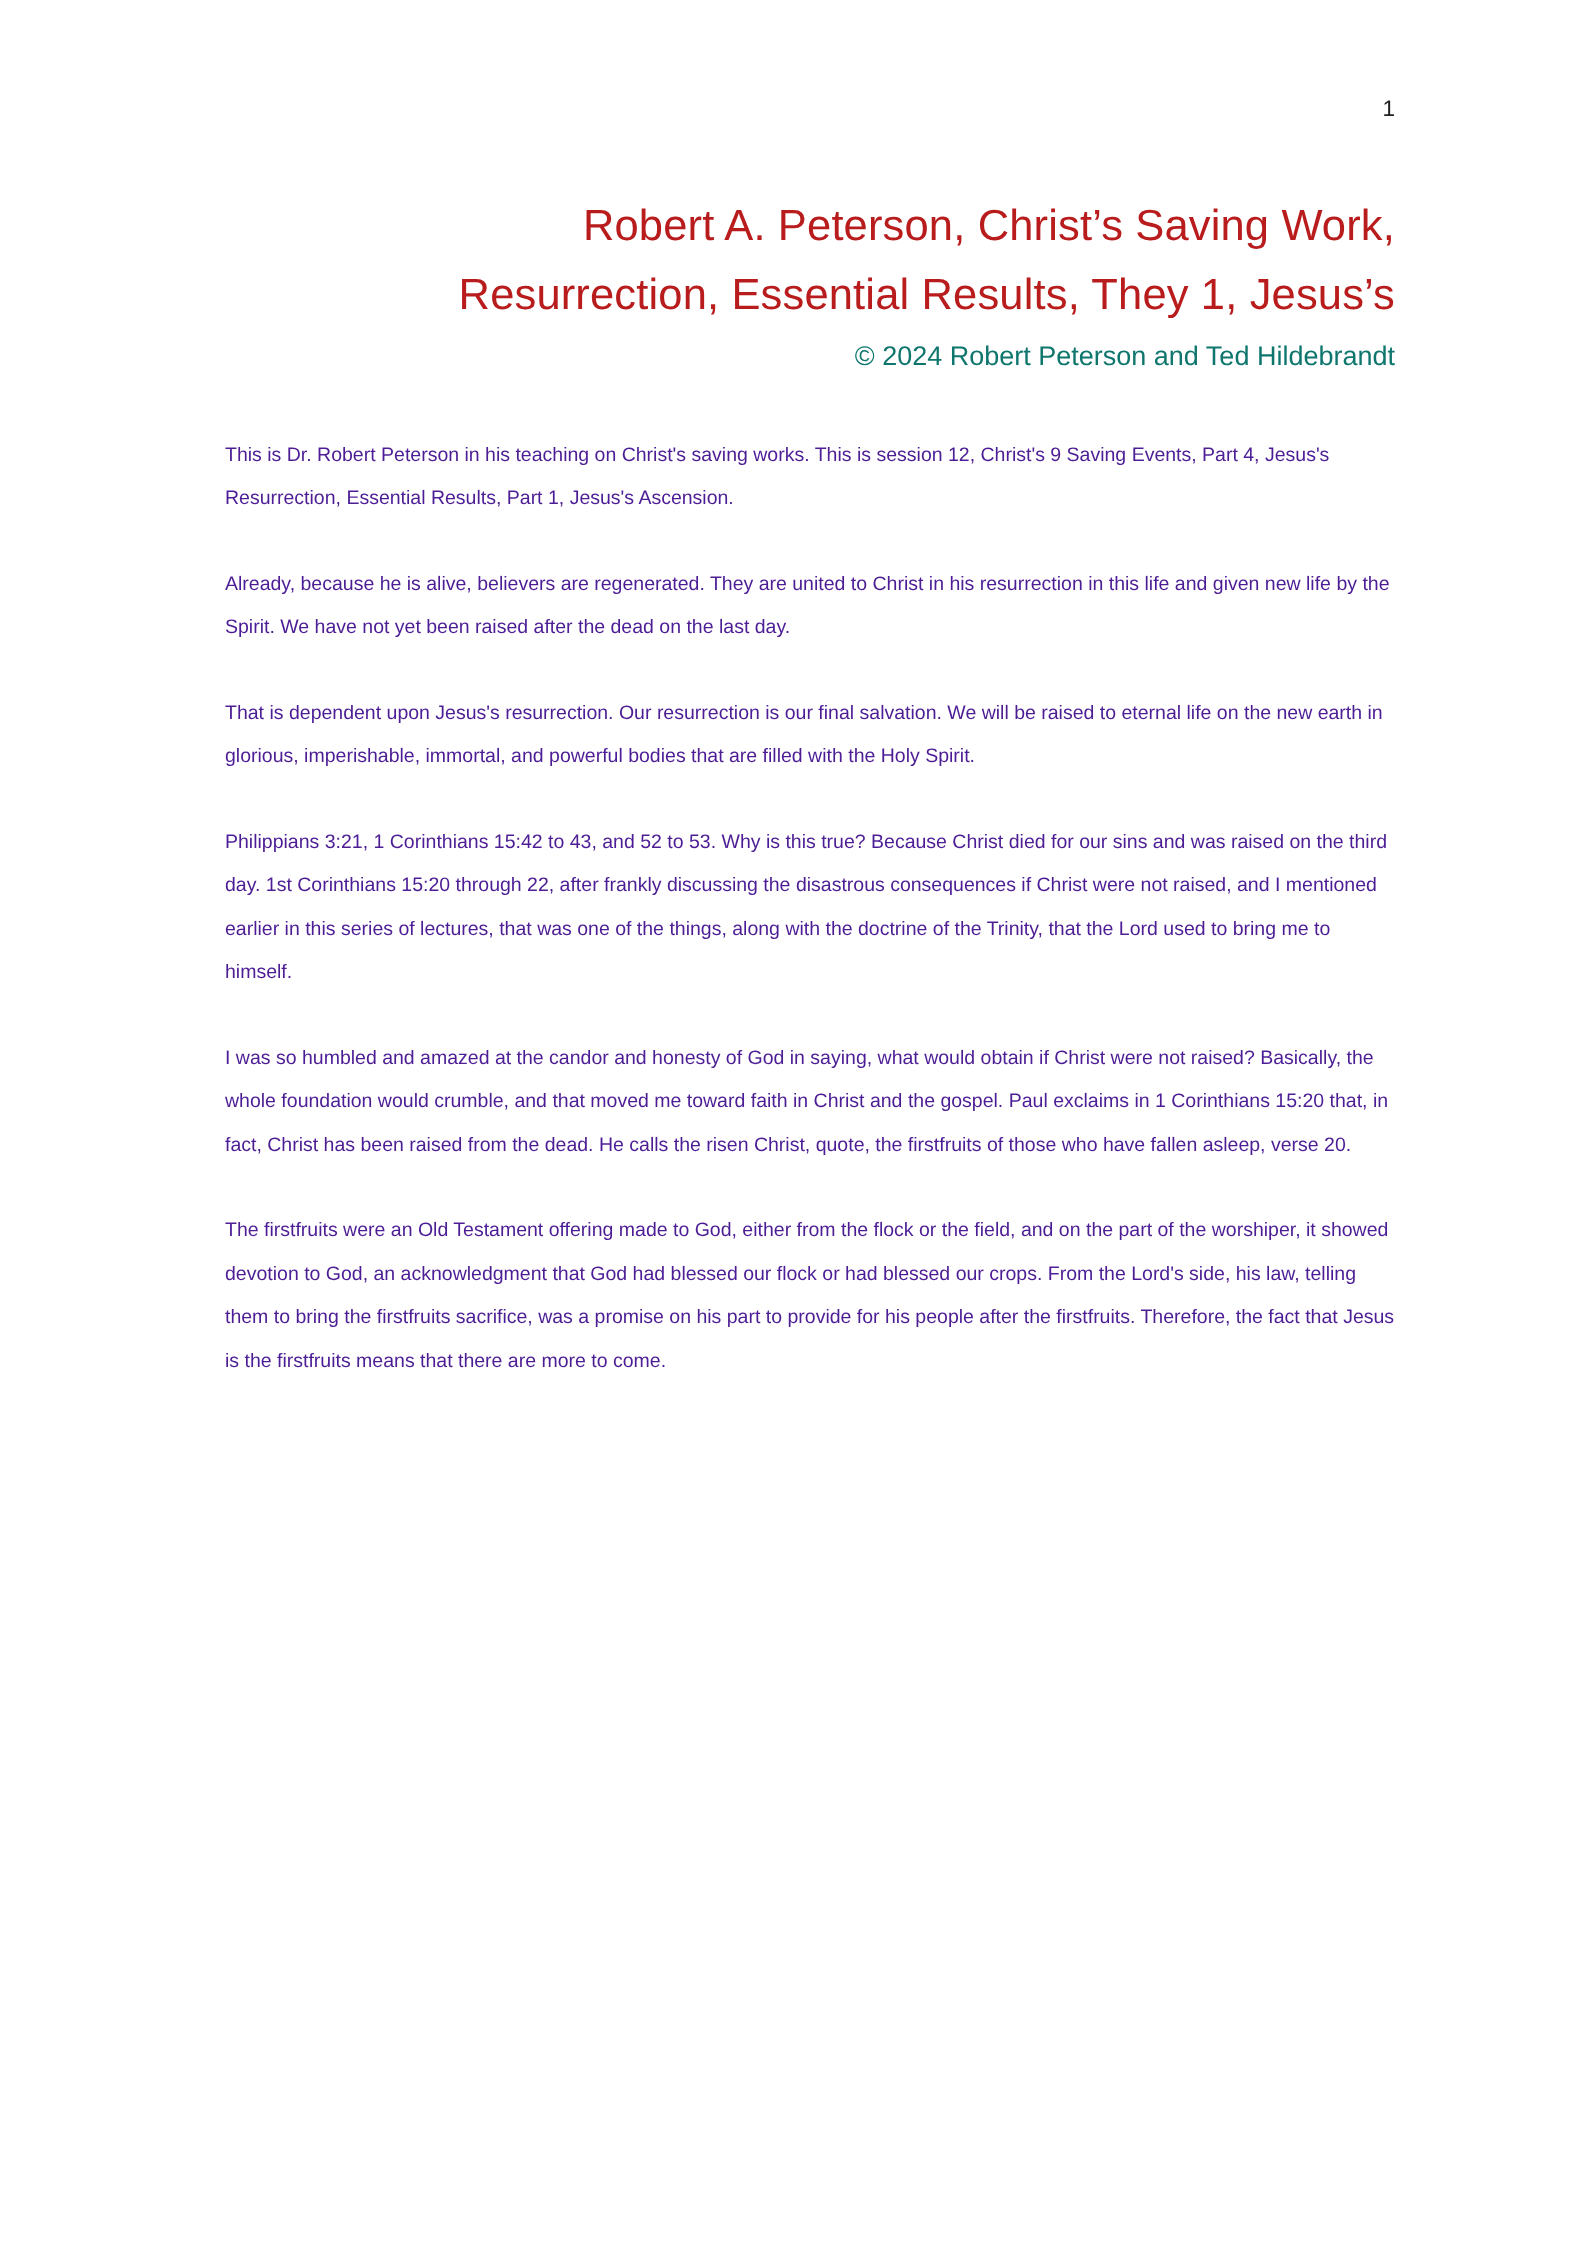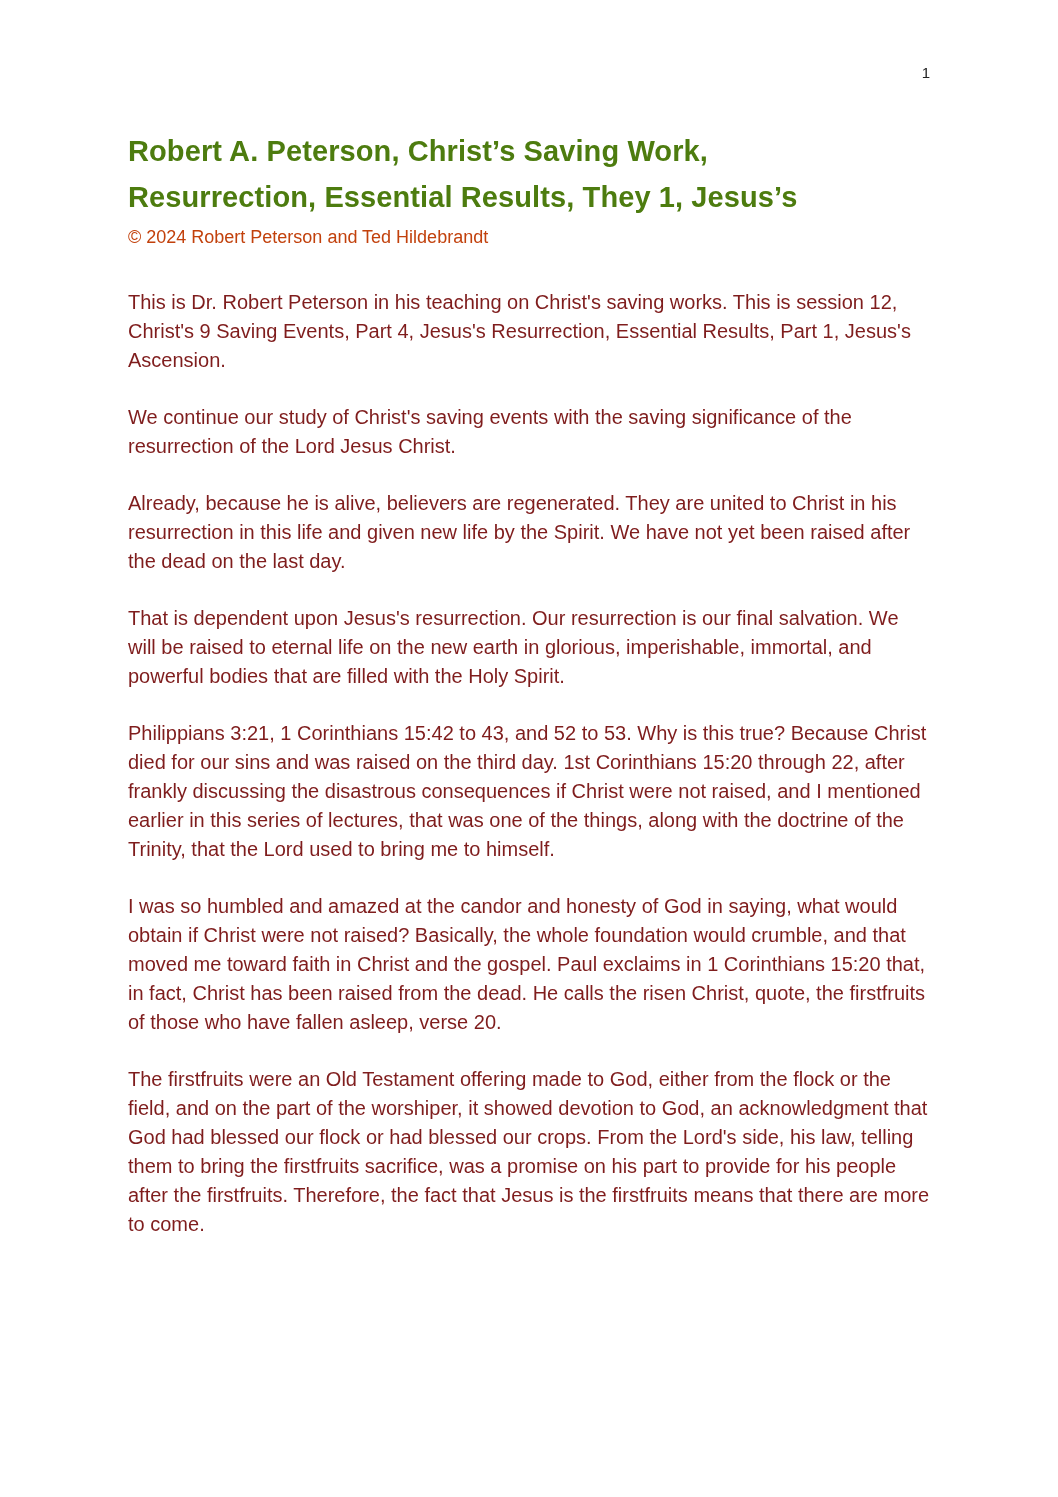--- a/index.html
+++ b/index.html
@@ -27,42 +27,43 @@
     font-size: 15px;
     color: #222222;
   }
   .content {
     box-sizing: border-box;
     padding: 128px 128px 0 128px;
     width: 100%;
   }
   .doc-title {
     margin: 0;
-    text-align: left;
-    font-weight: bold;
+    text-align: right;
+    font-weight: normal;
     font-size: 29px;
     line-height: 46px;
-    color: #4d7c0f;
+    color: #b91c1c;
     letter-spacing: 0.1px;
   }
   .doc-title span {
     display: block;
   }
   .copyright {
-    text-align: left;
+    text-align: right;
     font-size: 18px;
     line-height: 26px;
     margin-top: 4px;
-    color: #c2410c;
+    color: #0f766e;
   }
   .body-text {
     margin-top: 38px;
-    font-size: 20px;
+    font-size: 13px;
     line-height: 29px;
-    color: #7f1d1d;
+    color: #4c1d95;
+    margin-left: 22px;
   }
   .body-text p {
     margin: 0 0 28px 0;
   }
 </style>
 </head>
 <body>
 
 <div class="page">
 
@@ -72,21 +73,20 @@
 
     <h1 class="doc-title">
       <span>Robert A. Peterson, Christ’s Saving Work,</span>
       <span>Resurrection, Essential Results, They 1, Jesus’s</span>
     </h1>
 
     <div class="copyright">© 2024 Robert Peterson and Ted Hildebrandt</div>
 
     <div class="body-text">
       <p>This is Dr. Robert Peterson in his teaching on Christ's saving works. This is session 12, Christ's 9 Saving Events, Part 4, Jesus's Resurrection, Essential Results, Part 1, Jesus's Ascension.</p>
-      <p>We continue our study of Christ's saving events with the saving significance of the resurrection of the Lord Jesus Christ.</p>
       <p>Already, because he is alive, believers are regenerated. They are united to Christ in his resurrection in this life and given new life by the Spirit. We have not yet been raised after the dead on the last day.</p>
       <p>That is dependent upon Jesus's resurrection. Our resurrection is our final salvation. We will be raised to eternal life on the new earth in glorious, imperishable, immortal, and powerful bodies that are filled with the Holy Spirit.</p>
       <p>Philippians 3:21, 1 Corinthians 15:42 to 43, and 52 to 53. Why is this true? Because Christ died for our sins and was raised on the third day. 1st Corinthians 15:20 through 22, after frankly discussing the disastrous consequences if Christ were not raised, and I mentioned earlier in this series of lectures, that was one of the things, along with the doctrine of the Trinity, that the Lord used to bring me to himself.</p>
       <p>I was so humbled and amazed at the candor and honesty of God in saying, what would obtain if Christ were not raised? Basically, the whole foundation would crumble, and that moved me toward faith in Christ and the gospel. Paul exclaims in 1 Corinthians 15:20 that, in fact, Christ has been raised from the dead. He calls the risen Christ, quote, the firstfruits of those who have fallen asleep, verse 20.</p>
       <p>The firstfruits were an Old Testament offering made to God, either from the flock or the field, and on the part of the worshiper, it showed devotion to God, an acknowledgment that God had blessed our flock or had blessed our crops. From the Lord's side, his law, telling them to bring the firstfruits sacrifice, was a promise on his part to provide for his people after the firstfruits. Therefore, the fact that Jesus is the firstfruits means that there are more to come.</p>
     </div>
 
   </div>
 </div>
 

